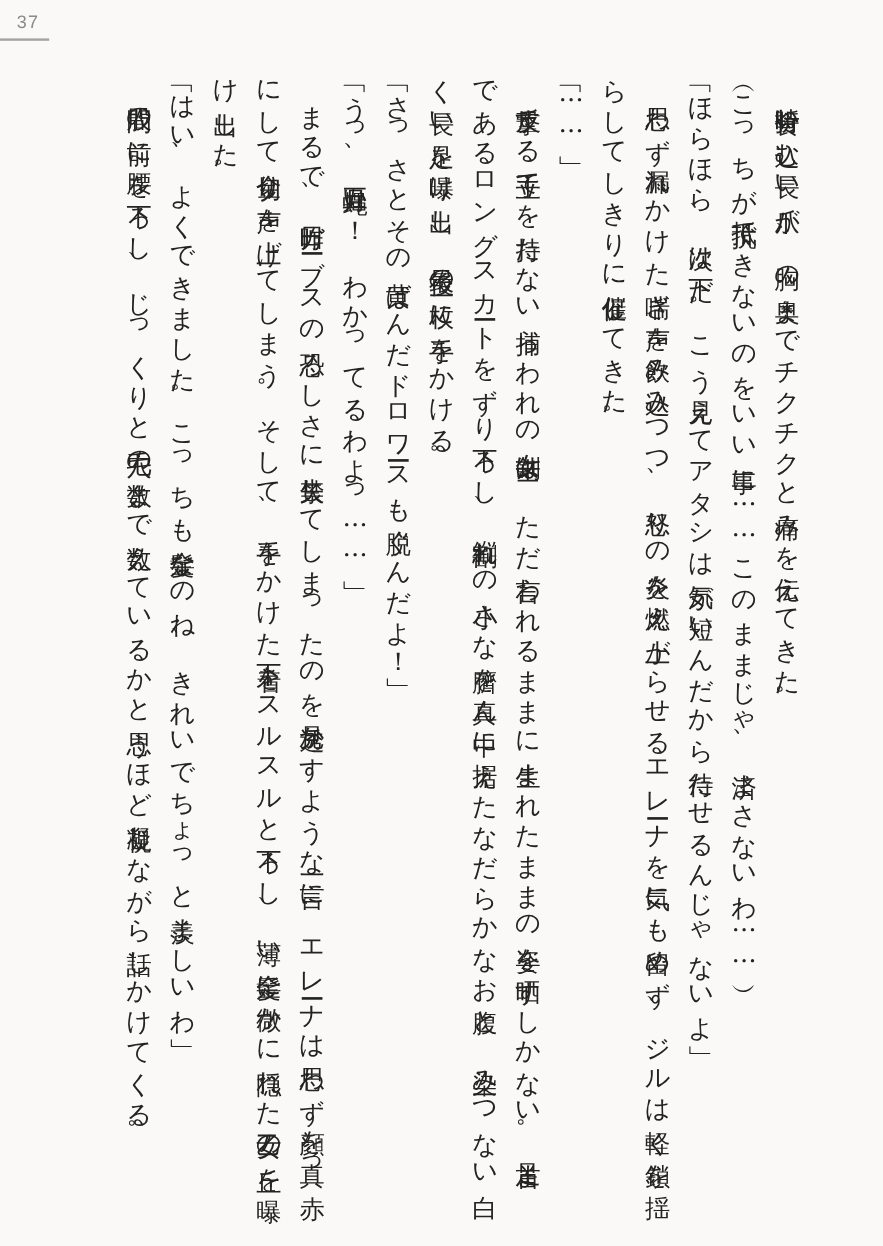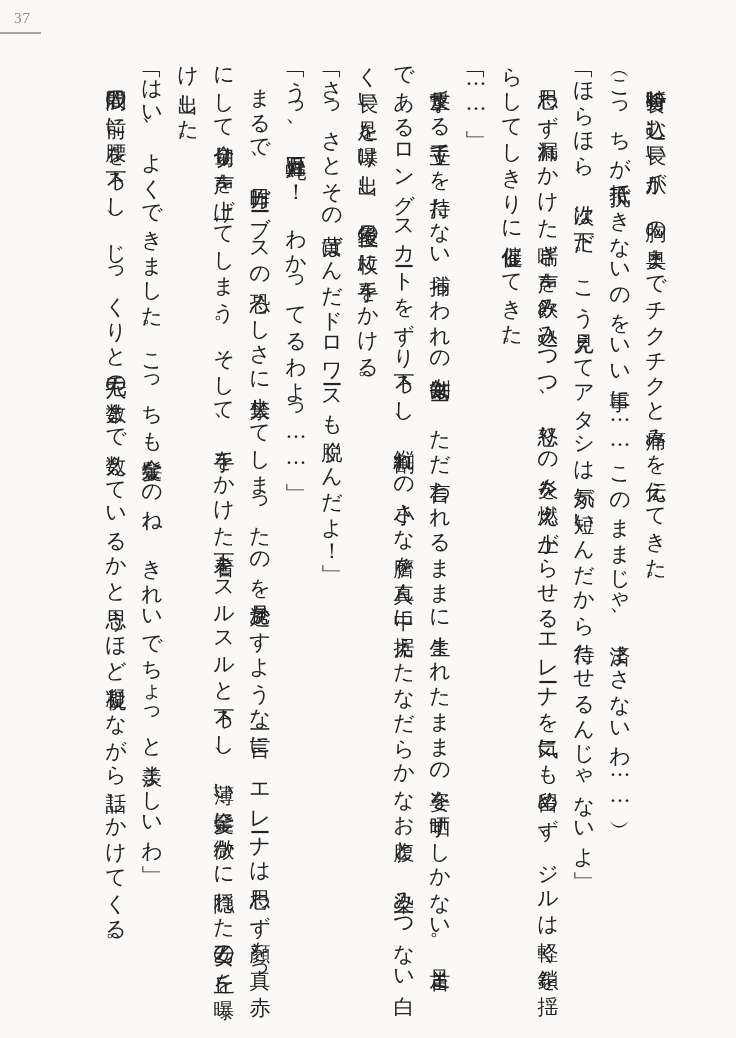--- a/index.html
+++ b/index.html
@@ -21,21 +21,21 @@
     position: relative;
     width: 736px;
     height: 1038px;
     background: var(--bg);
   }
   
   .folio-num {
     position: absolute;
     top: 10px;
     left: 14px;
-    font-family: Liberation Serif, serif;
+    font-family: Liberation Sans, sans-serif;
     font-size: 15px;
     letter-spacing: 1px;
     color: var(--folio);
   }
   .folio-rule {
     position: absolute;
     top: 32px;
     left: 0;
     width: 41px;
     height: 0;

